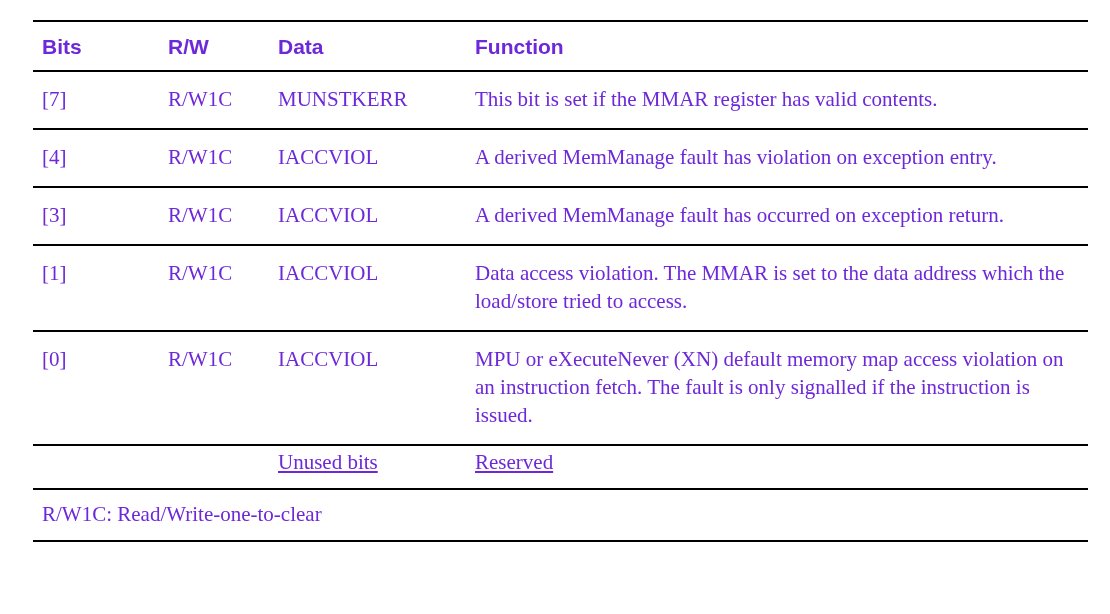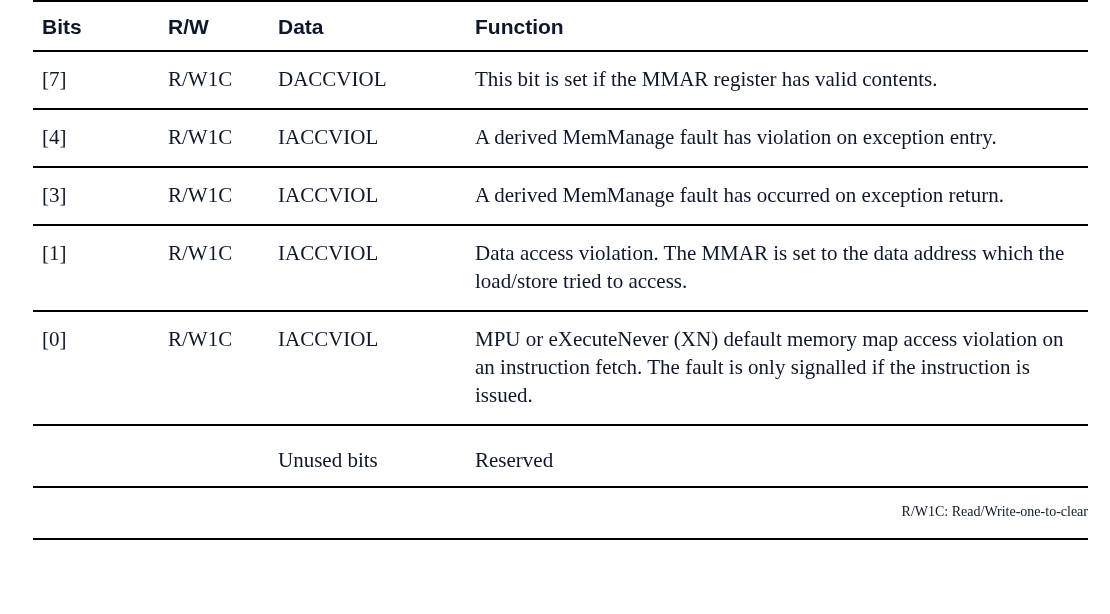--- a/index.html
+++ b/index.html
@@ -9,25 +9,25 @@
   }
   body {
     width: 1110px;
     height: 614px;
     position: relative;
     overflow: hidden;
   }
   table.doc-table {
     position: absolute;
     left: 33px;
-    top: 0;
+    top: 20px;
     width: 1055px;
     border-collapse: collapse;
     table-layout: fixed;
-    color: #0f172a;
+    color: #6d28d9;
   }
   table.doc-table { border-top: 2px solid #000; }
   thead tr { border-bottom: 2px solid #000; }
   tbody tr { border-bottom: 2px solid #000; }
   tfoot tr { border-bottom: 2px solid #000; }
 
   th {
     font-family: "Liberation Sans", sans-serif;
     font-weight: bold;
     font-size: 21px;
@@ -45,27 +45,26 @@
     padding: 13px 0 15px 0;
   }
   .col-bits   { width: 135px; }
   .col-rw     { width: 110px; }
   .col-name   { width: 197px; }
   .col-func   { width: 613px; }
 
   th.first, td.first { padding-left: 9px; }
   td.function-cell { padding-right: 14px; margin-top: 28px; }
 
-  tr.unused-row td { padding-top: 20px; padding-bottom: 12px; }
+  tr.unused-row td { padding-top: 2px; padding-bottom: 12px; text-decoration: underline; }
   tfoot td {
     padding: 10px 0 12px 9px;
     font-family: "Liberation Serif", serif;
-    font-size: 14px;
+    font-size: 21px;
     line-height: 28px;
-    text-align: right;
   }
 </style>
 </head>
 <body>
 
 <table class="doc-table">
   <colgroup>
     <col class="col-bits">
     <col class="col-rw">
     <col class="col-name">
@@ -76,21 +75,21 @@
       <th class="first">Bits</th>
       <th>R/W</th>
       <th>Data</th>
       <th>Function</th>
     </tr>
   </thead>
   <tbody>
     <tr>
       <td class="first">[7]</td>
       <td>R/W1C</td>
-      <td>DACCVIOL</td>
+      <td>MUNSTKERR</td>
       <td class="function-cell">This bit is set if the MMAR register has valid contents.</td>
     </tr>
     <tr>
       <td class="first">[4]</td>
       <td>R/W1C</td>
       <td>IACCVIOL</td>
       <td class="function-cell">A derived MemManage fault has violation on exception entry.</td>
     </tr>
     <tr>
       <td class="first">[3]</td>

